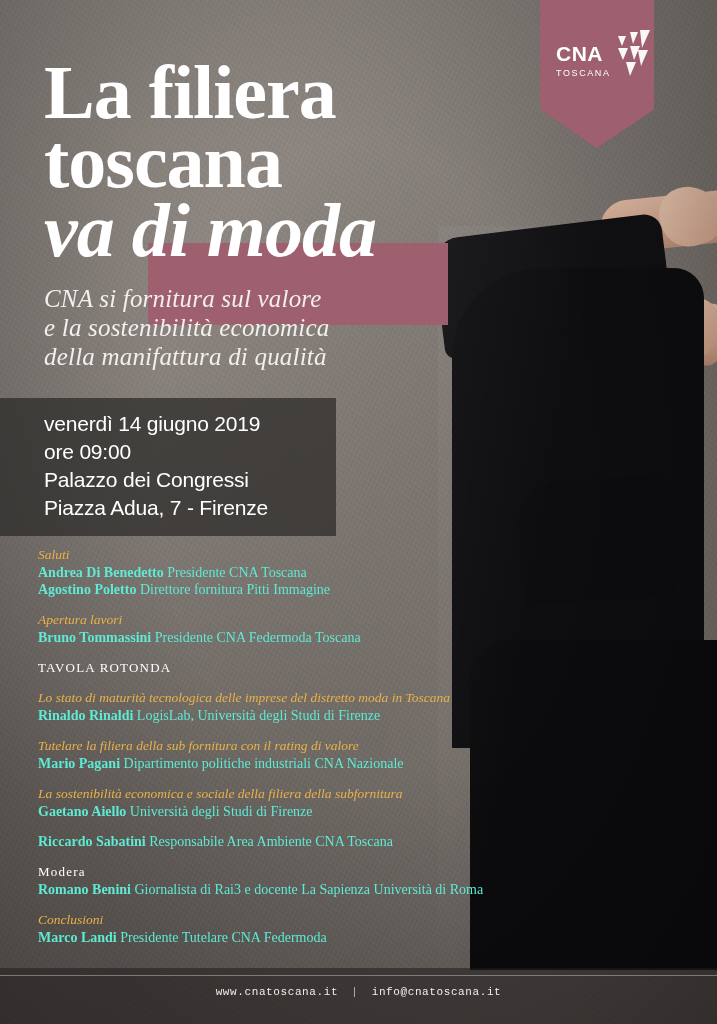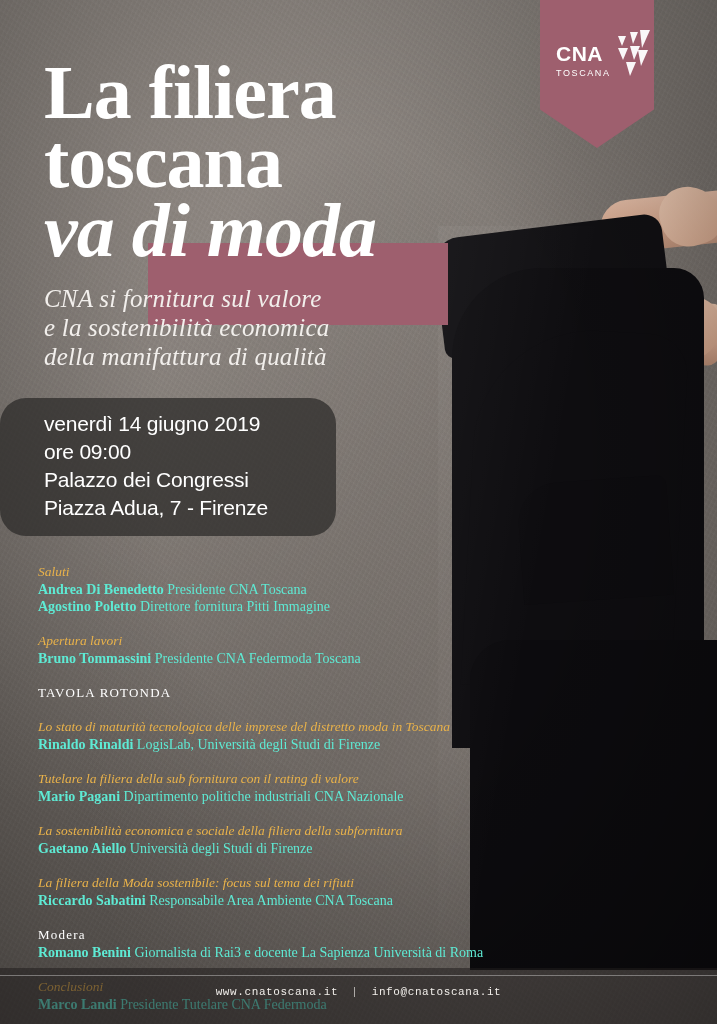--- a/index.html
+++ b/index.html
@@ -257,39 +257,38 @@
   }
   
   .whenwhere {
     position: absolute;
     left: 0;
     top: 398px;
     padding: 12px 24px 14px 44px;
     background: rgba(42,40,39,0.72);
     z-index: 5;
     width: 268px;
-    border-radius: 26px;
   }
   .whenwhere span {
     display: block;
     color: #ffffff;
     font-family: "Liberation Sans", sans-serif;
     font-size: 21px;
     line-height: 28px;
     letter-spacing: -0.2px;
   }
   
   .programme {
     position: absolute;
     left: 38px;
     top: 546px;
     width: 540px;
     z-index: 5;
   }
-  .blk { margin-bottom: 13px; margin-top: 17px; }
+  .blk { margin-bottom: 13px; }
   .blk-head {
     color: #e9b24a;
     font-family: "Liberation Serif", serif;
     font-style: italic;
     font-size: 13.5px;
     line-height: 17px;
     margin-bottom: 1px;
   }
   .blk-head.plain {
     color: #ffffff;
@@ -414,21 +413,20 @@
       </div>
       <div class="blk">
         <div class="blk-head">Tutelare la filiera della sub fornitura con il rating di valore</div>
         <div class="blk-line"><b>Mario Pagani</b><span> Dipartimento politiche industriali CNA Nazionale</span></div>
       </div>
       <div class="blk">
         <div class="blk-head">La sostenibilità economica e sociale della filiera della subfornitura</div>
         <div class="blk-line"><b>Gaetano Aiello</b><span> Università degli Studi di Firenze</span></div>
       </div>
       <div class="blk">
-        <div class="blk-head">La filiera della Moda sostenibile: focus sul tema dei rifiuti</div>
         <div class="blk-line"><b>Riccardo Sabatini</b><span> Responsabile Area Ambiente CNA Toscana</span></div>
       </div>
       <div class="blk">
         <div class="blk-head plain">Modera</div>
         <div class="blk-line"><b>Romano Benini</b><span> Giornalista di Rai3 e docente La Sapienza Università di Roma</span></div>
       </div>
       <div class="blk">
         <div class="blk-head">Conclusioni</div>
         <div class="blk-line"><b>Marco Landi</b><span> Presidente Tutelare CNA Federmoda</span></div>
       </div>

